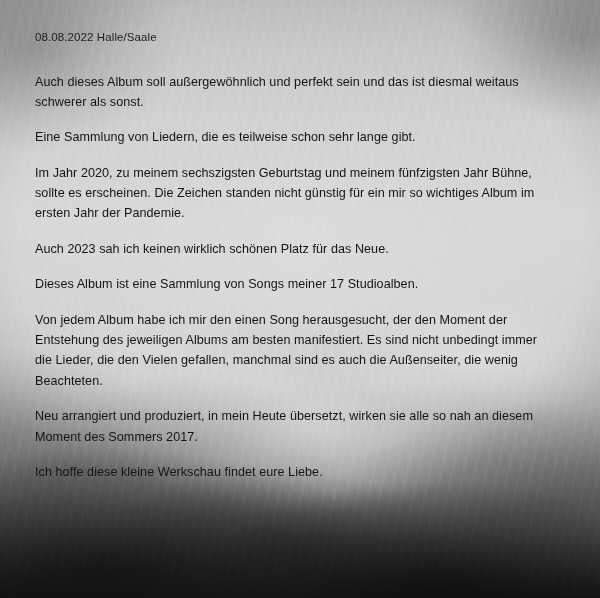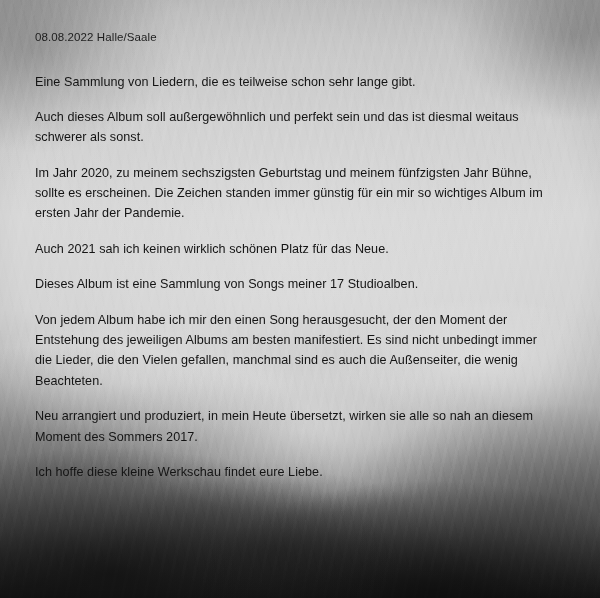--- a/index.html
+++ b/index.html
@@ -107,23 +107,23 @@
 <div class="page">
 
   <div class="bg"></div>
   <div class="bg-wisps"></div>
   <div class="bg-vignette"></div>
 
   <div class="content">
 
     <div class="dateline">08.08.2022 Halle/Saale</div>
 
+    <p class="para">Auch dieses Album soll außergewöhnlich und perfekt sein und das ist diesmal weitaus schwerer als sonst.</p>
     <p class="para">Eine Sammlung von Liedern, die es teilweise schon sehr lange gibt.</p>
-    <p class="para">Auch dieses Album soll außergewöhnlich und perfekt sein und das ist diesmal weitaus schwerer als sonst.</p>
-    <p class="para">Im Jahr 2020, zu meinem sechszigsten Geburtstag und meinem fünfzigsten Jahr Bühne, sollte es erscheinen. Die Zeichen standen immer günstig für ein mir so wichtiges Album im ersten Jahr der Pandemie.</p>
-    <p class="para">Auch 2021 sah ich keinen wirklich schönen Platz für das Neue.</p>
+    <p class="para">Im Jahr 2020, zu meinem sechszigsten Geburtstag und meinem fünfzigsten Jahr Bühne, sollte es erscheinen. Die Zeichen standen nicht günstig für ein mir so wichtiges Album im ersten Jahr der Pandemie.</p>
+    <p class="para">Auch 2023 sah ich keinen wirklich schönen Platz für das Neue.</p>
     <p class="para">Dieses Album ist eine Sammlung von Songs meiner 17 Studioalben.</p>
     <p class="para">Von jedem Album habe ich mir den einen Song herausgesucht, der den Moment der Entstehung des jeweiligen Albums am besten manifestiert. Es sind nicht unbedingt immer die Lieder, die den Vielen gefallen, manchmal sind es auch die Außenseiter, die wenig Beachteten.</p>
     <p class="para">Neu arrangiert und produziert, in mein Heute übersetzt, wirken sie alle so nah an diesem Moment des Sommers 2017.</p>
     <p class="para">Ich hoffe diese kleine Werkschau findet eure Liebe.</p>
 
   </div>
 </div>
 
 </body></html>

